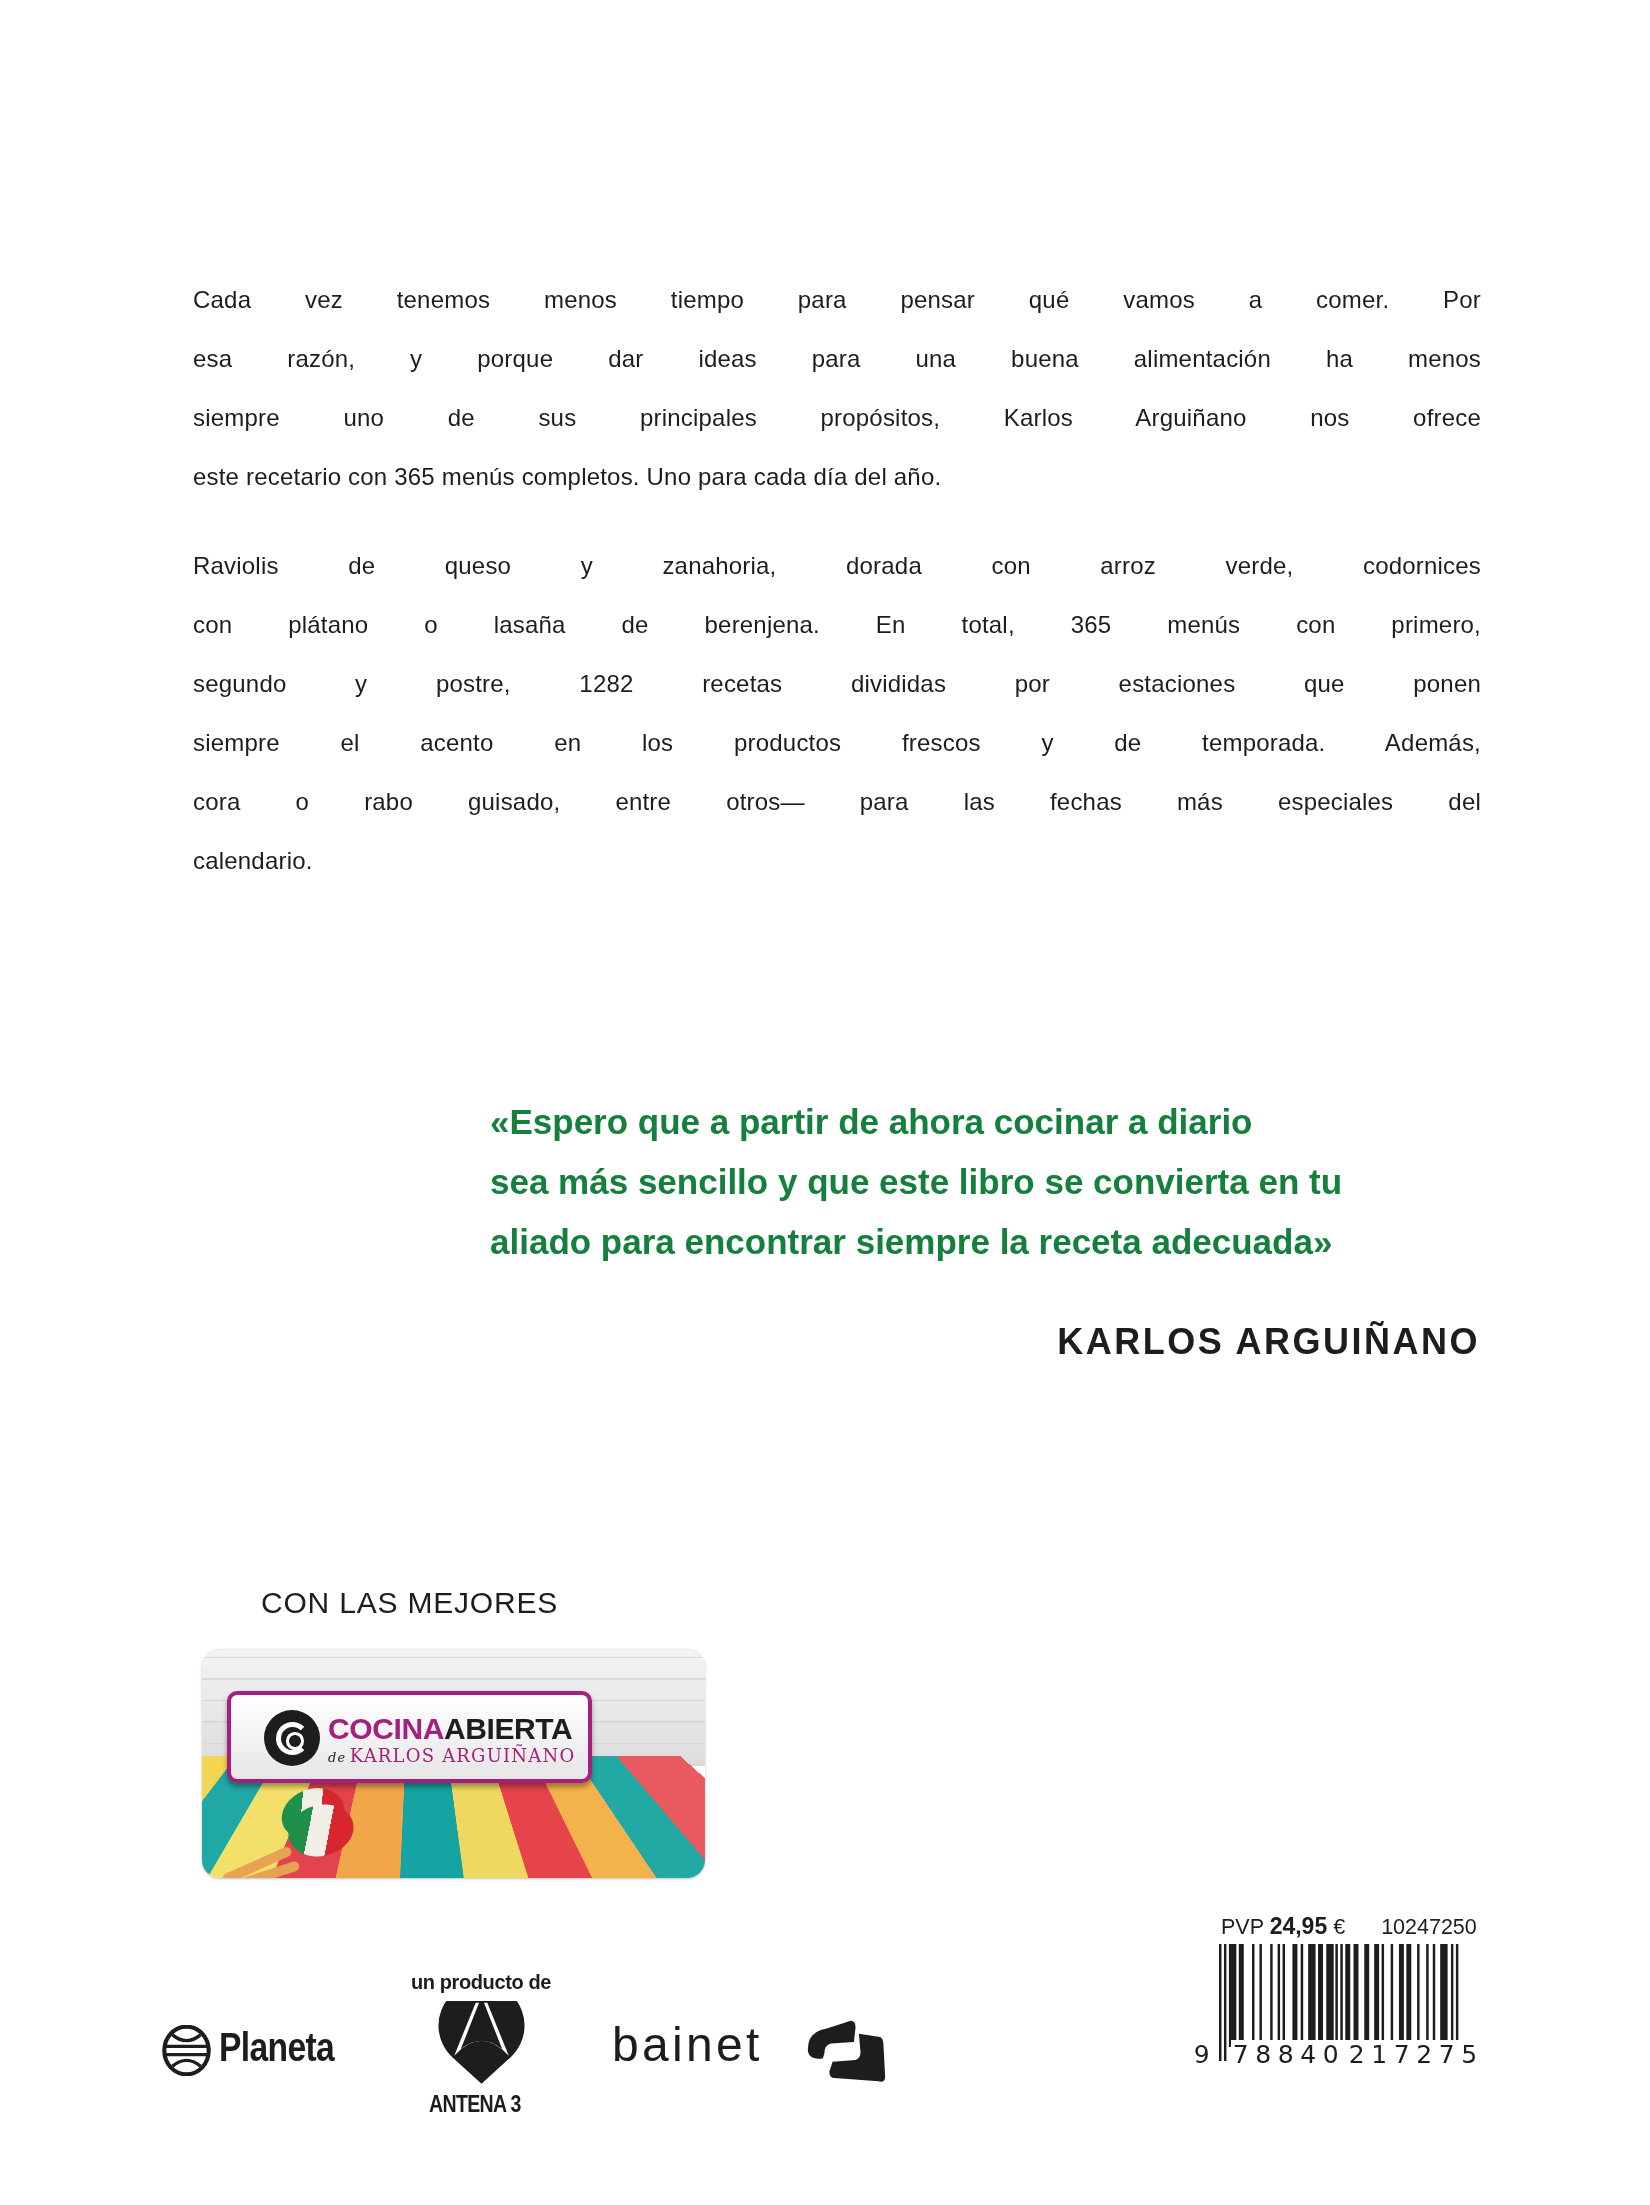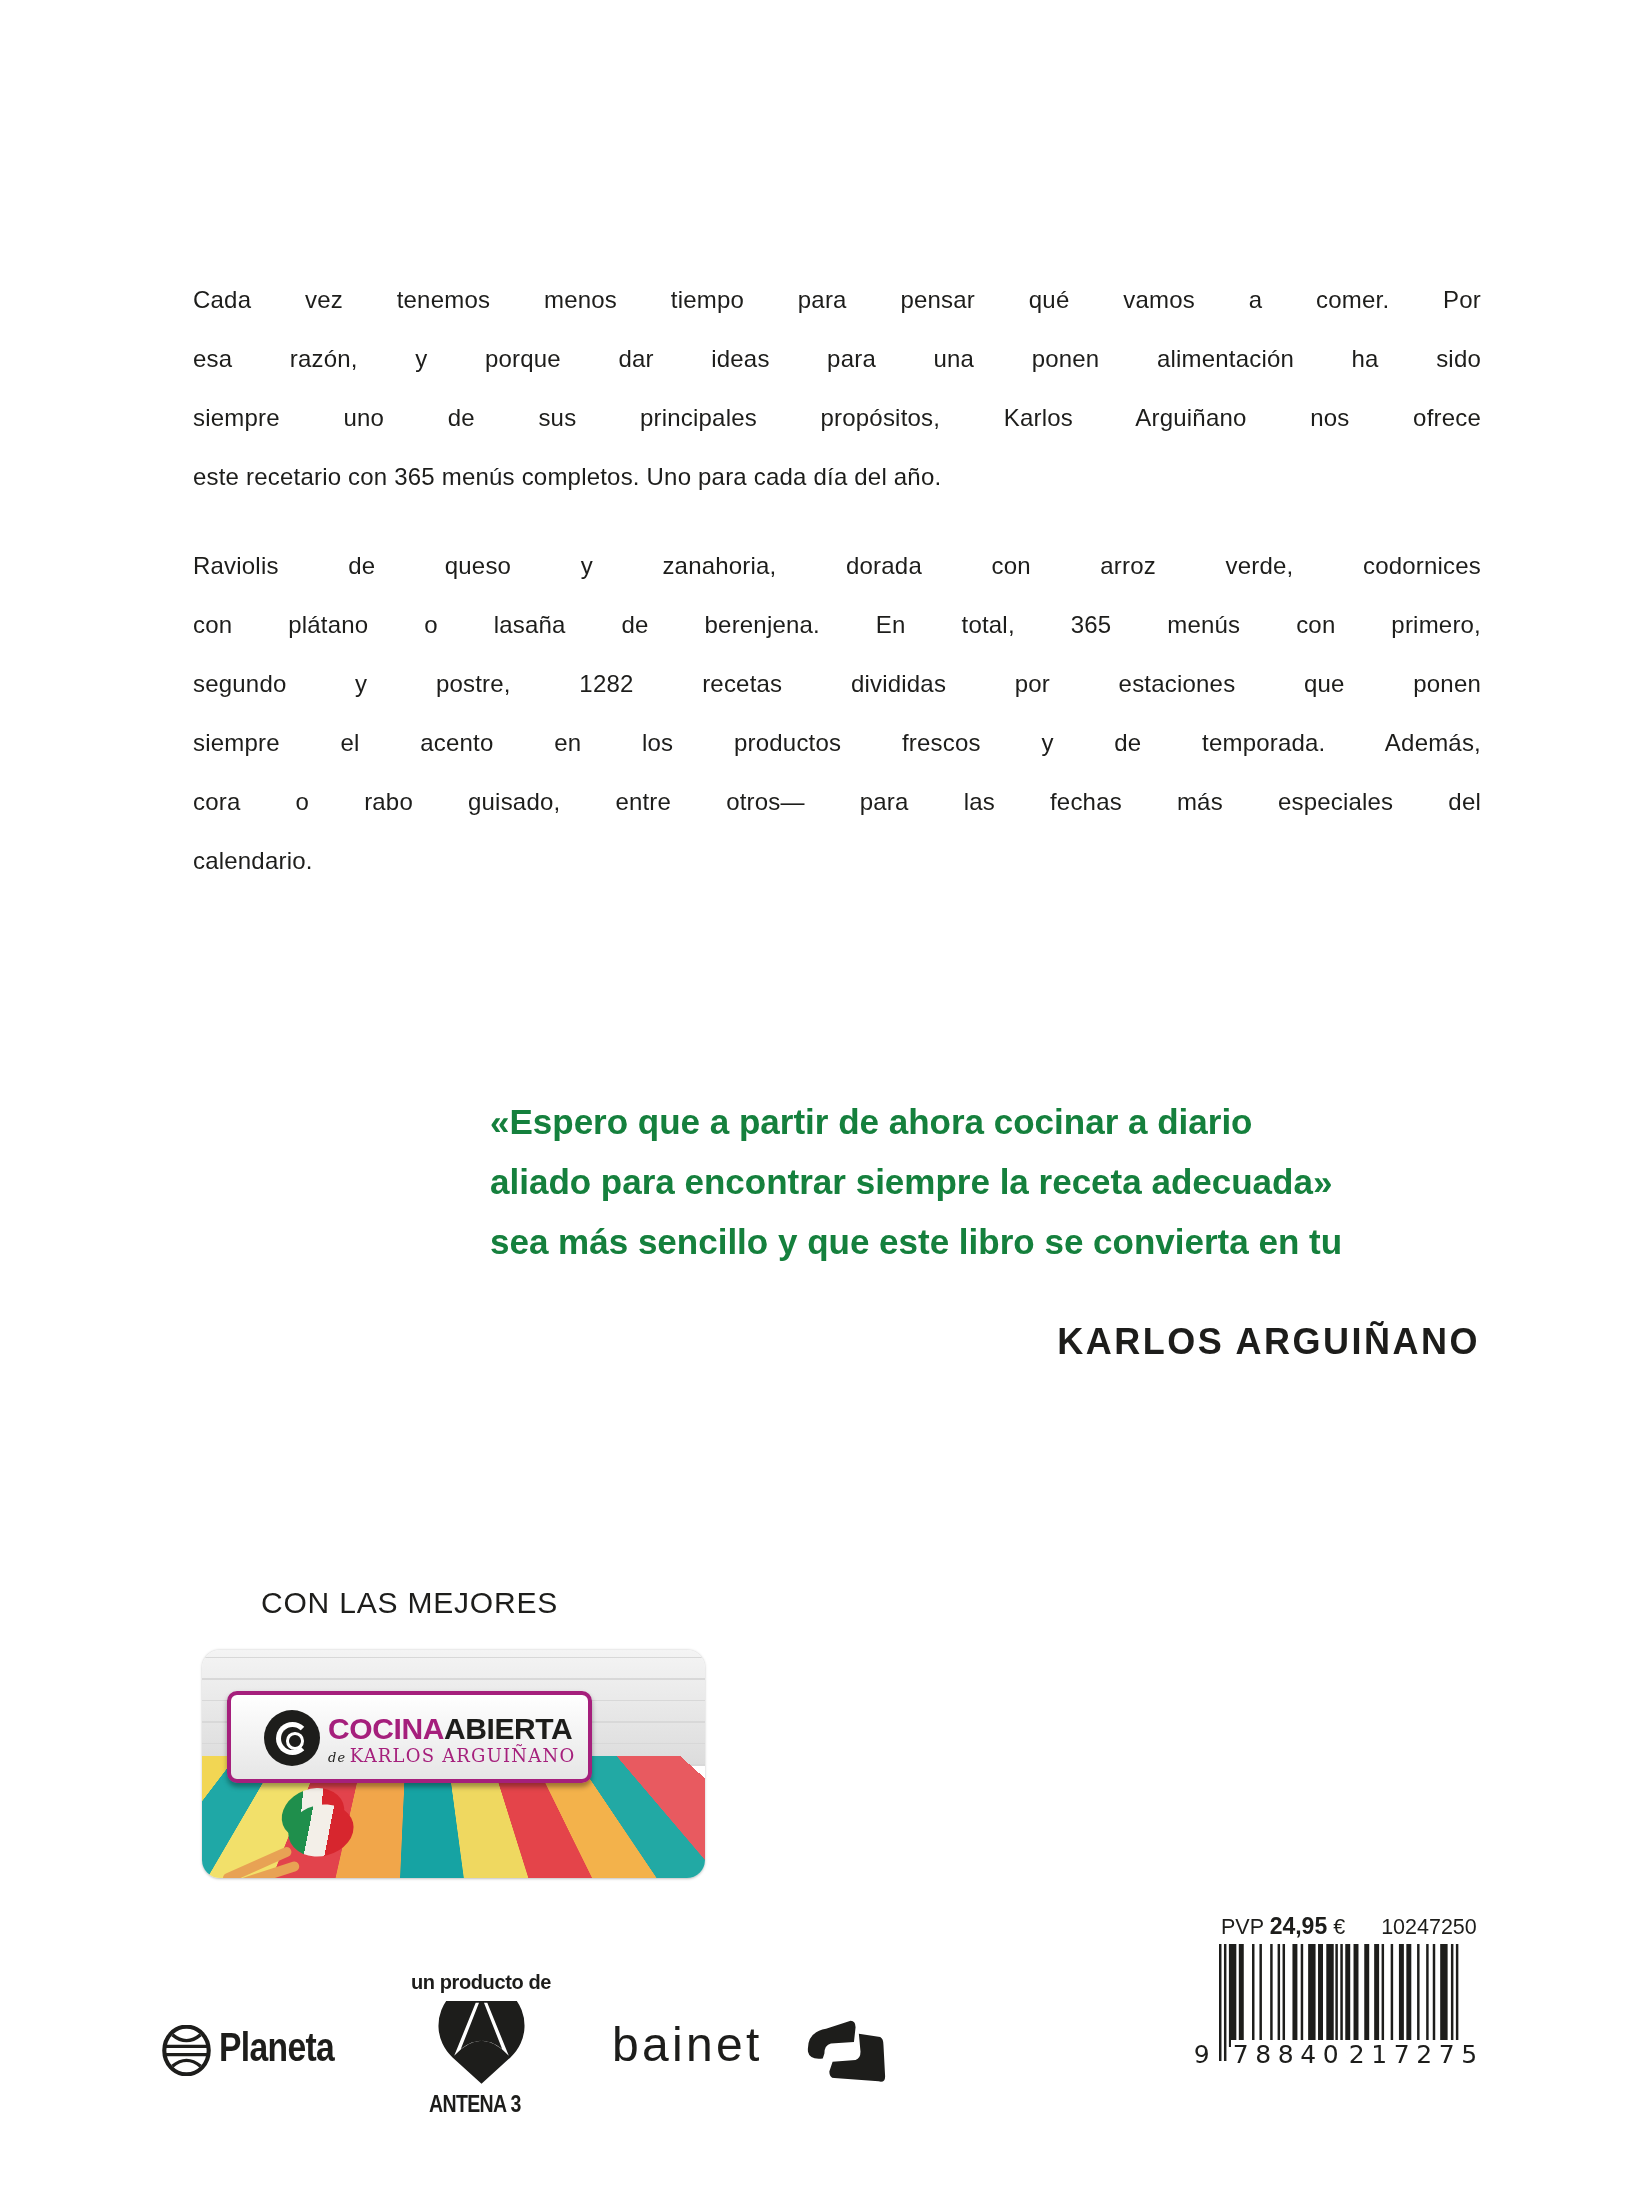--- a/index.html
+++ b/index.html
@@ -69,38 +69,38 @@
   .planeta-globe { left:161px; top:2025px; width:51px; height:51px; }
   .planeta-text { left:219px; top:2024px; font-size:41px; font-weight:bold; transform:scaleX(0.82); transform-origin:left; letter-spacing:-0.8px; }
   .bainet-text { left:612px; top:2017px; font-size:48px; letter-spacing:3.3px; font-weight:normal; }
   .bainet-mark { left:801px; top:2019px; width:87px; height:64px; }
 </style>
 </head>
 <body>
 
 <div id="p1" class="abs para">
   <span class="line">Cada vez tenemos menos tiempo para pensar qué vamos a comer. Por</span>
-  <span class="line">esa razón, y porque dar ideas para una ponen alimentación ha sido</span>
+  <span class="line">esa razón, y porque dar ideas para una buena alimentación ha menos</span>
   <span class="line">siempre uno de sus principales propósitos, Karlos Arguiñano nos ofrece</span>
   <span class="line last">este recetario con 365 menús completos. Uno para cada día del año.</span>
 </div>
 
 <div id="p2" class="abs para">
   <span class="line">Raviolis de queso y zanahoria, dorada con arroz verde, codornices</span>
   <span class="line">con plátano o lasaña de berenjena. En total, 365 menús con primero,</span>
   <span class="line">segundo y postre, 1282 recetas divididas por estaciones que ponen</span>
   <span class="line">siempre el acento en los productos frescos y de temporada. Además,</span>
   <span class="line">cora o rabo guisado, entre otros— para las fechas más especiales del</span>
   <span class="line last">calendario.</span>
 </div>
 
 <div class="abs quote">
   <span class="line">«Espero que a partir de ahora cocinar a diario</span>
+  <span class="line">sea más sencillo y que este libro se convierta en tu</span>
   <span class="line">aliado para encontrar siempre la receta adecuada»</span>
-  <span class="line">sea más sencillo y que este libro se convierta en tu</span>
 </div>
 <div class="abs author">KARLOS ARGUIÑANO</div>
 
 <div class="abs promo">
   <span>CON LAS MEJORES</span>
   <span>RECETAS DEL PROGRAMA</span>
 </div>
 
 <div class="abs badge">
   <div class="wall"></div>

